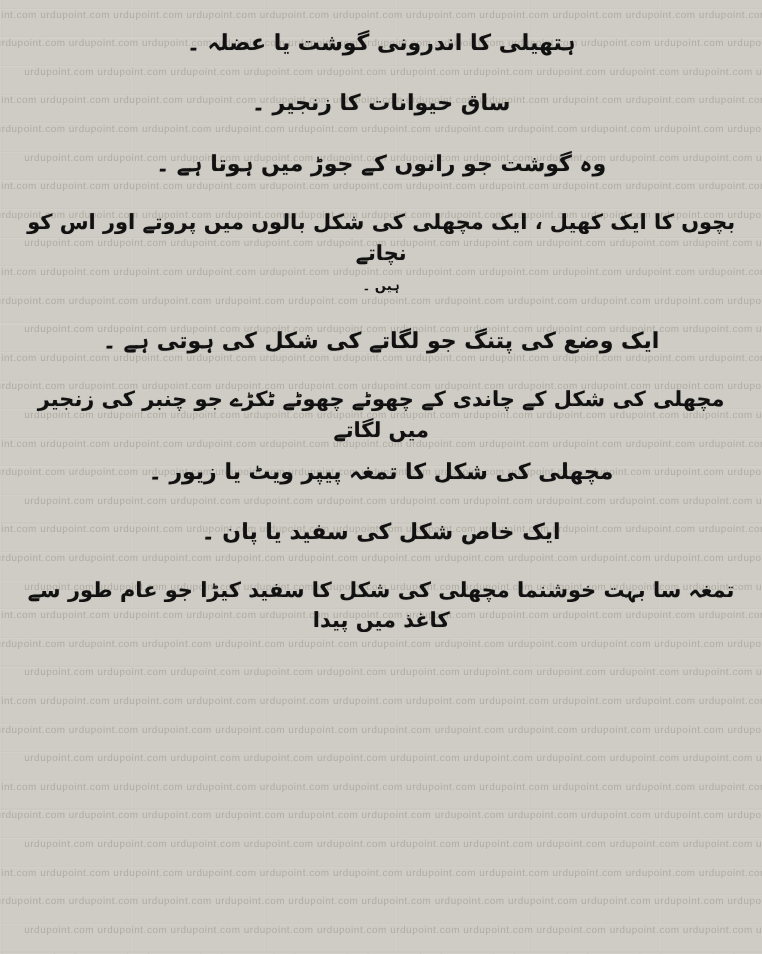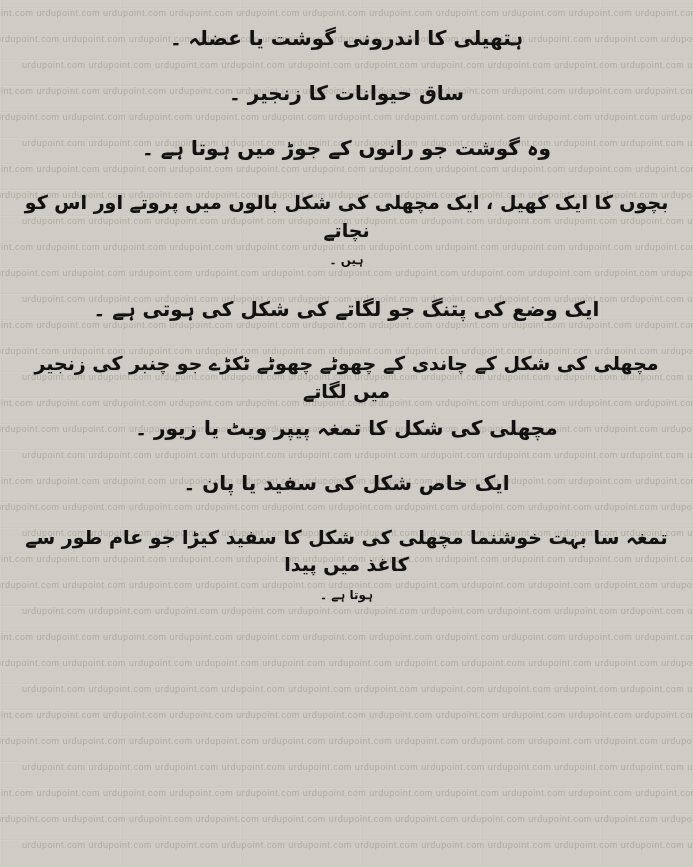--- a/index.html
+++ b/index.html
@@ -139,15 +139,14 @@
 
   <p class="line">ایک وضع کی پتنگ جو لگاتے کی شکل کی ہوتی ہے ۔</p>
 
   <p class="line tight wide">مچھلی کی شکل کے چاندی کے چھوٹے چھوٹے ٹکڑے جو چنبر کی زنجیر میں لگاتے</p>
 
   <p class="line">مچھلی کی شکل کا تمغہ پیپر ویٹ یا زیور ۔</p>
 
   <p class="line">ایک خاص شکل کی سفید یا پان ۔</p>
 
   <p class="line tight wide">تمغہ سا بہت خوشنما مچھلی کی شکل کا سفید کیڑا جو عام طور سے کاغذ میں پیدا</p>
-  <p class="cont">ہوتا ہے ۔</p>
 
 </div>
 
 </body></html>

